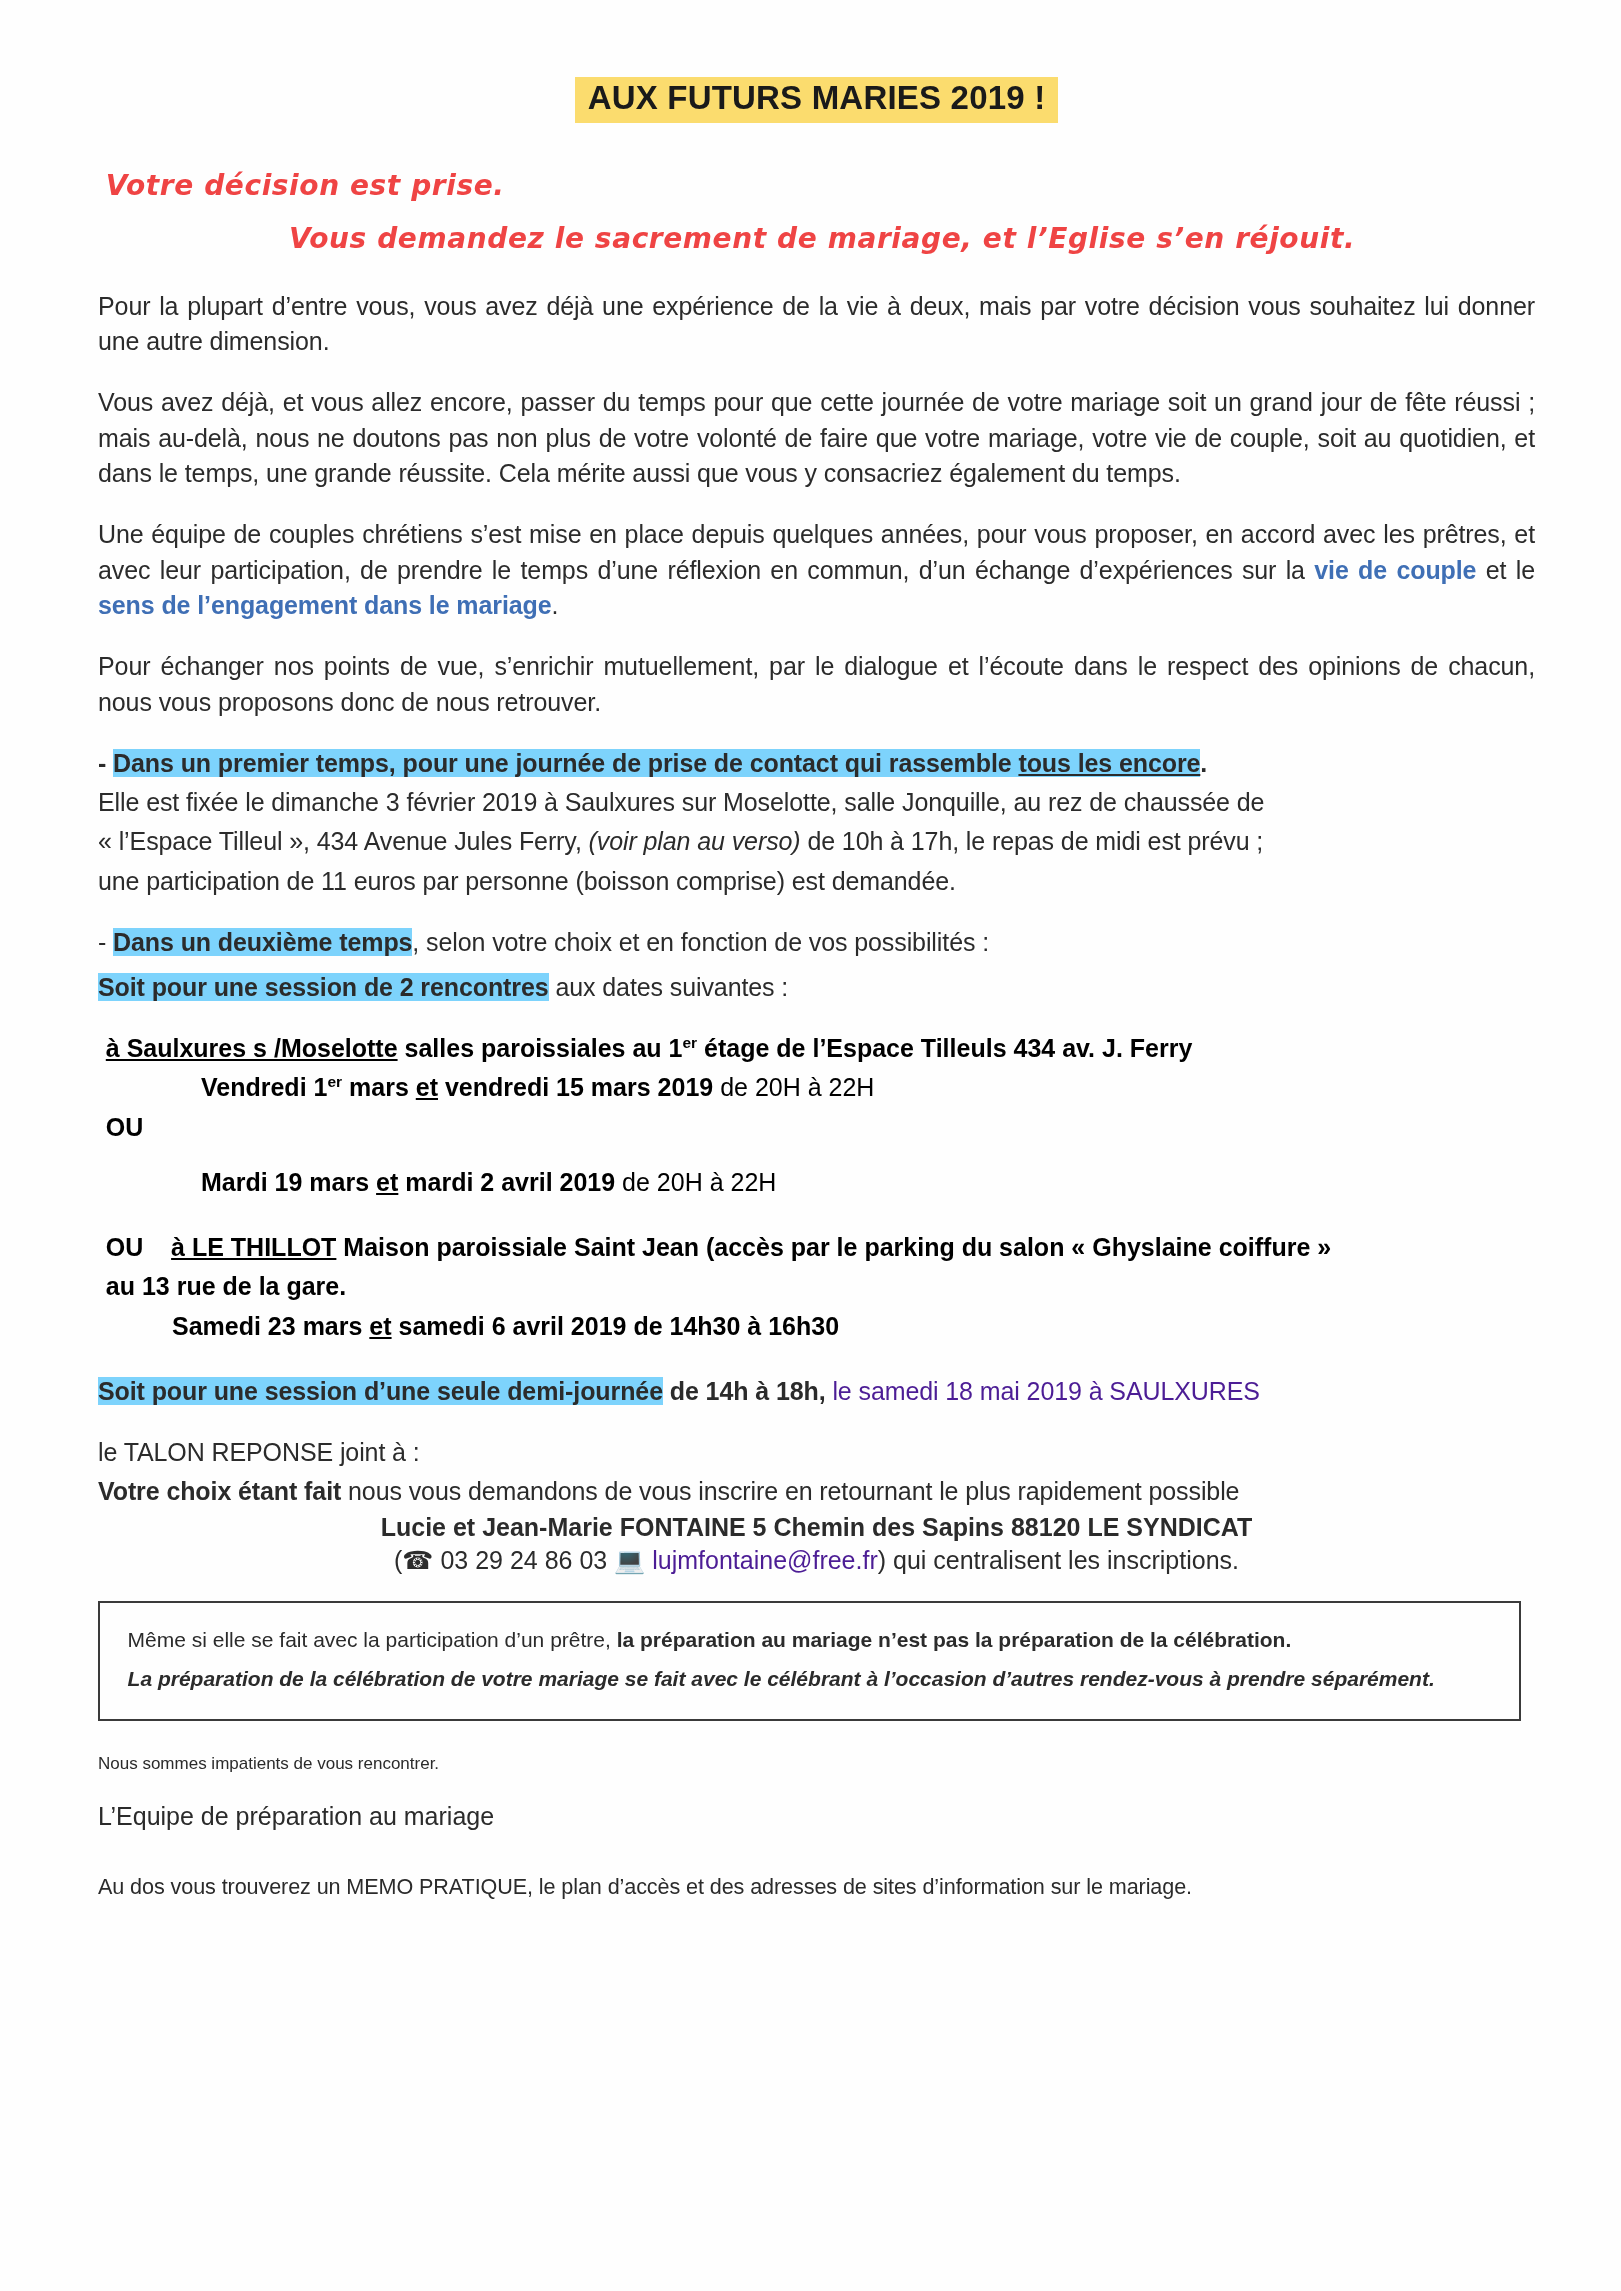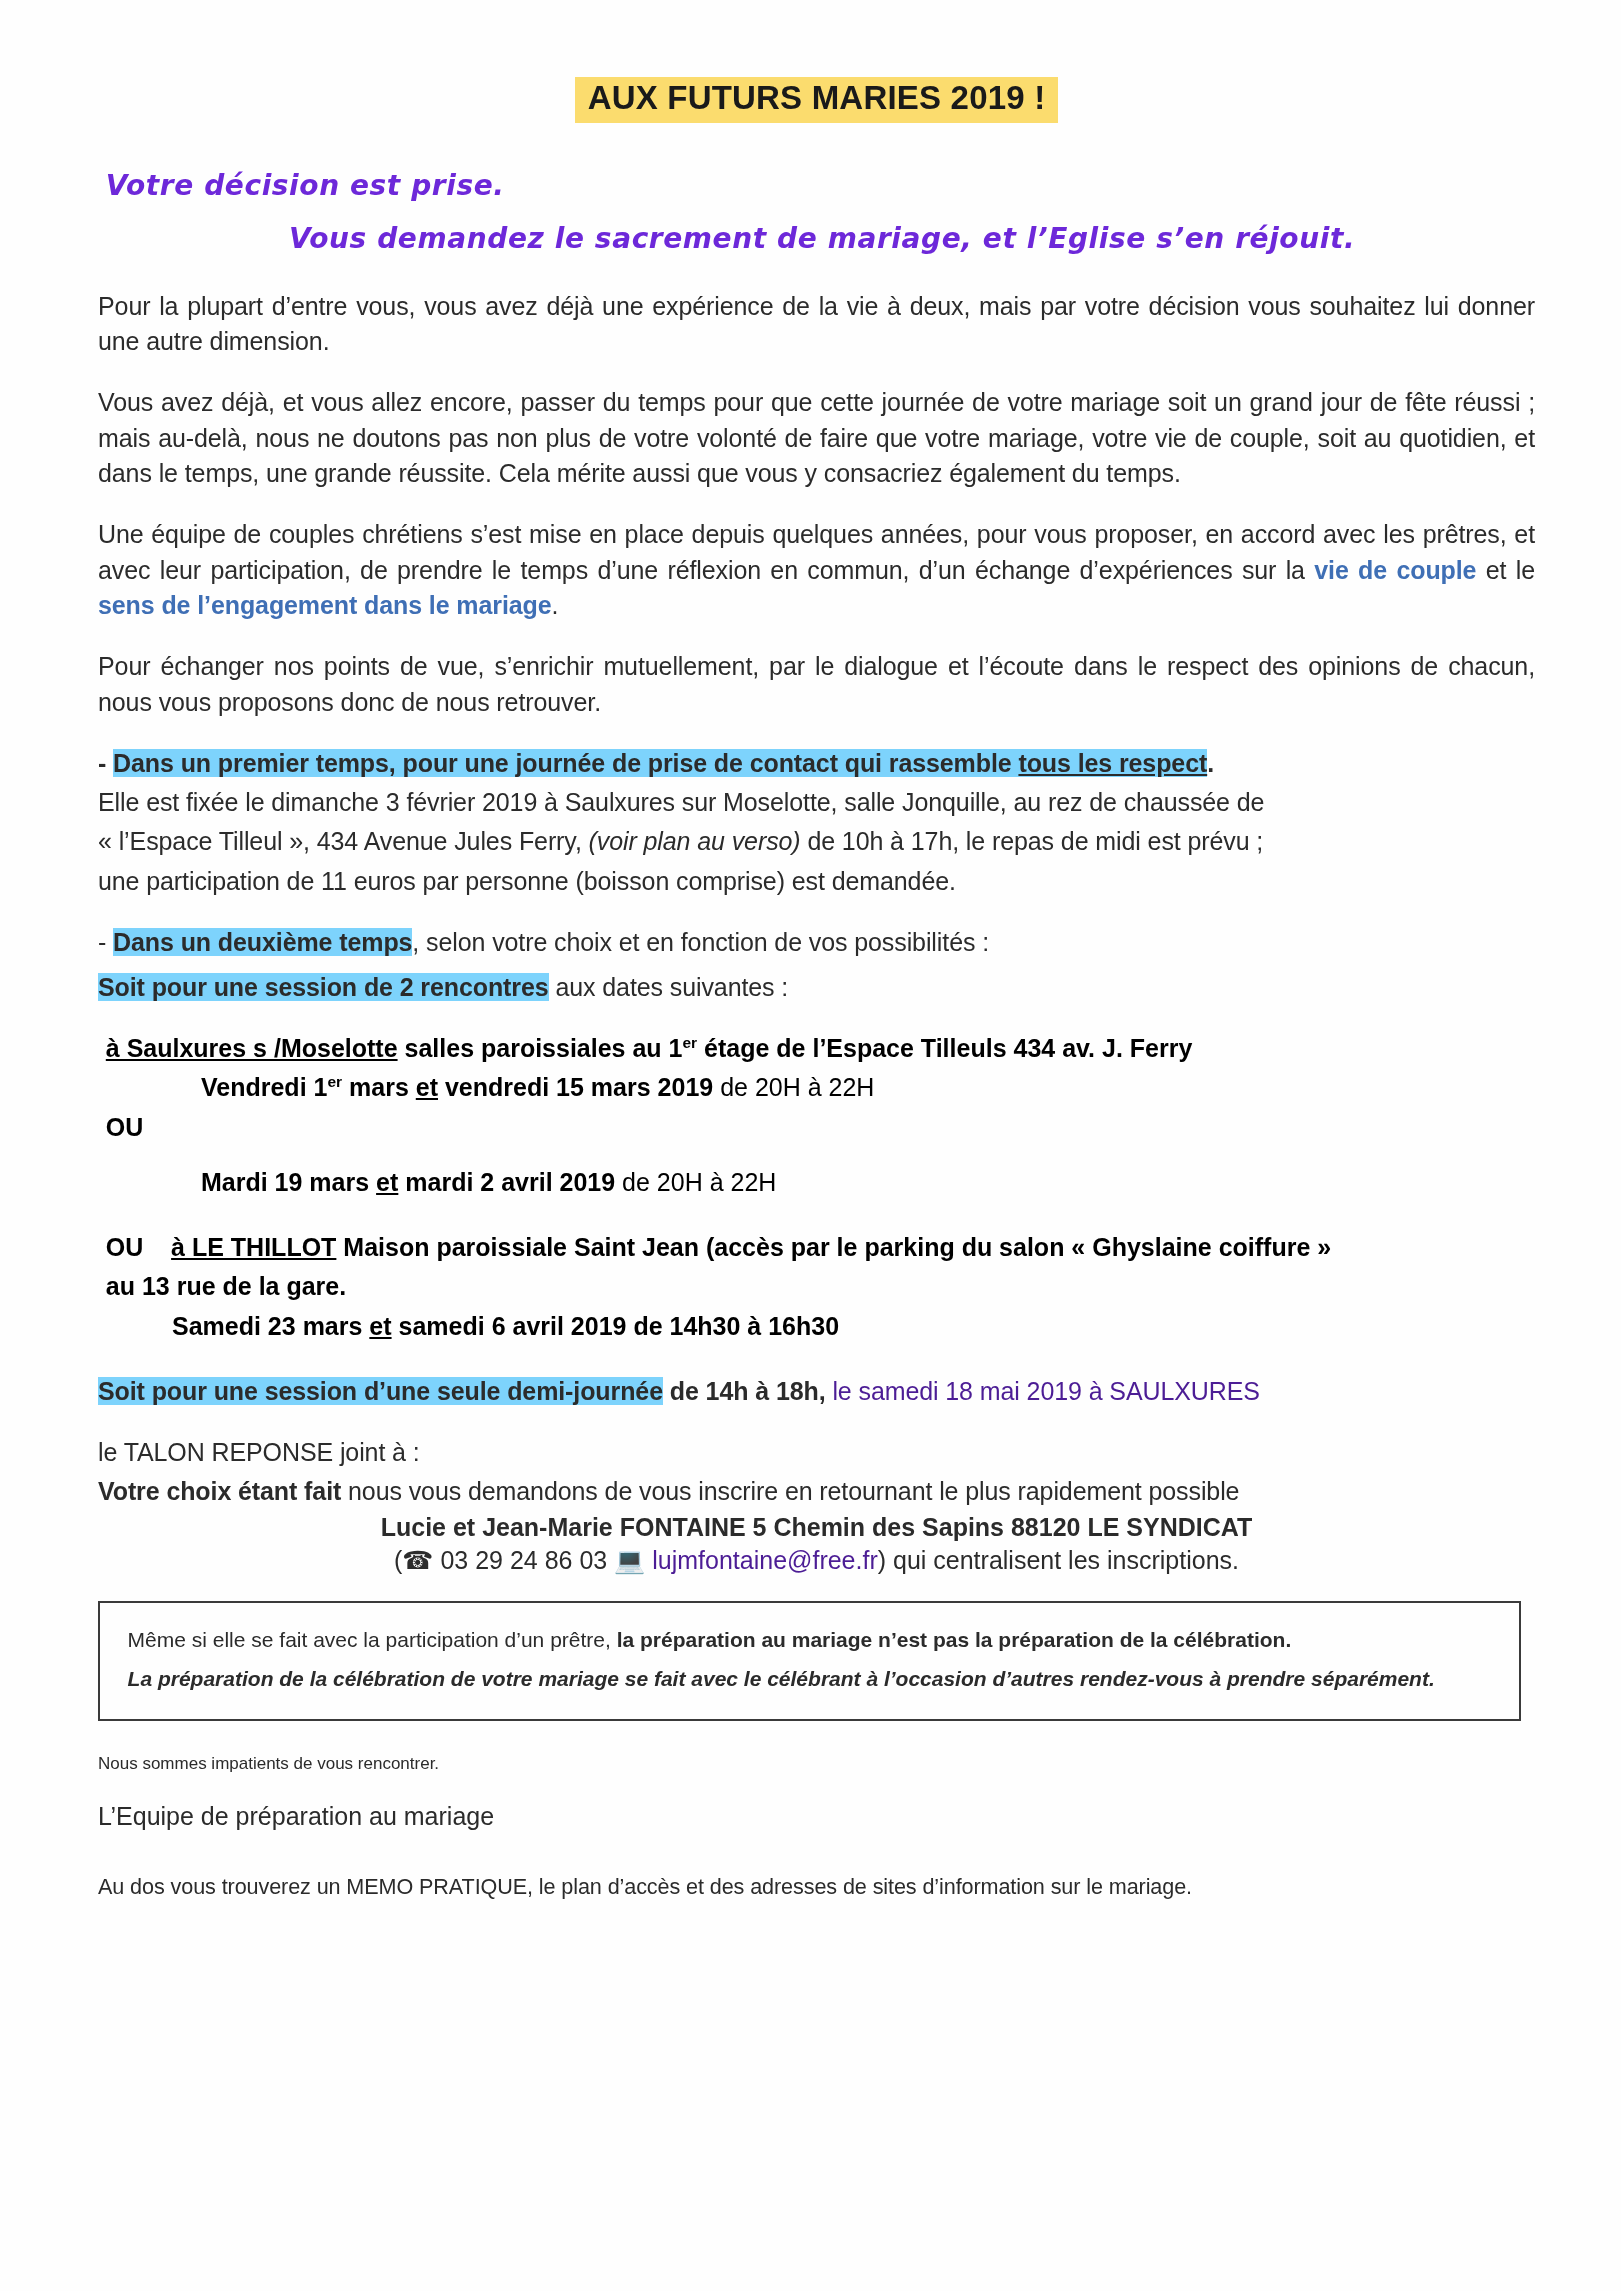--- a/index.html
+++ b/index.html
@@ -35,21 +35,21 @@
     background: #fbdc6e;
     color: #1a1a1a;
     font-weight: bold;
     font-size: 33px;
     letter-spacing: 0.2px;
     padding: 4.9px 12.7px 6.9px 12.7px;
     line-height: 1.05;
   }
   
   .script {
-    color: #6d28d9;
+    color: #ef4444;
     font-family: "DejaVu Sans", sans-serif;
     font-style: italic;
     font-weight: bold;
     font-size: 28px;
     letter-spacing: 0.6px;
     margin: 0;
     line-height: 1.25;
   }
   .script-1 { margin-left: 7.8px; margin-bottom: 17.6px; }
   .script-2 { margin-left: 191px; margin-bottom: 33px; }
@@ -139,21 +139,21 @@
   <p class="script script-1">Votre décision est prise.</p>
   <p class="script script-2">Vous demandez  le sacrement de mariage, et l’Eglise s’en réjouit.</p>
 
   <p class="body">Pour la plupart d’entre vous, vous avez déjà une expérience de la vie à deux, mais par votre décision vous souhaitez lui donner une autre dimension.</p>
   <p class="body">Vous avez déjà, et vous allez encore, passer du temps pour que cette journée de votre mariage soit un grand jour de fête réussi ; mais au-delà, nous ne doutons pas non plus de votre volonté de faire que votre mariage, votre vie de couple, soit au quotidien, et dans le temps, une grande réussite. Cela mérite aussi que vous y consacriez également du temps.</p>
 
   <p class="body"><span>Une équipe de couples chrétiens s’est mise en place depuis quelques années, pour vous proposer, en accord avec les prêtres, et avec leur participation, de prendre le temps d’une réflexion en commun, d’un échange d’expériences sur la </span><span class="blueb">vie de couple</span><span> et le </span><span class="blueb">sens de l’engagement dans le mariage</span><span>.</span></p>
 
   <p class="body">Pour échanger nos points de vue, s’enrichir mutuellement, par le dialogue et l’écoute dans le respect des opinions de chacun, nous vous proposons donc de nous retrouver.</p>
 
-  <p class="body nogap"><span class="b">- </span><span class="b hl">Dans un premier temps,</span><span class="b hl"> pour une journée de prise de contact qui rassemble </span><span class="b hl u">tous les respect</span><span class="b">.</span></p>
+  <p class="body nogap"><span class="b">- </span><span class="b hl">Dans un premier temps,</span><span class="b hl"> pour une journée de prise de contact qui rassemble </span><span class="b hl u">tous les encore</span><span class="b">.</span></p>
 
   <p class="body nogap">Elle est fixée le dimanche 3 février 2019 à Saulxures sur Moselotte, salle Jonquille, au rez de chaussée de</p>
   <p class="body nogap"><span>« l’Espace Tilleul », 434 Avenue Jules Ferry,</span><span class="i"> (voir plan au verso)</span><span> de 10h à 17h, le repas de midi est prévu ;</span></p>
   <p class="body">une participation de 11 euros par personne (boisson comprise) est demandée.</p>
 
   <p class="body tight"><span>- </span><span class="b hl">Dans un deuxième temps</span><span>, selon votre choix et en fonction de vos possibilités :</span></p>
 
   <p class="body"><span class="b hl">Soit pour une session de 2 rencontres</span><span> aux dates suivantes :</span></p>
 
   <p class="sched ind-0"><span class="u">à Saulxures s /Moselotte</span><span> salles paroissiales au 1</span><sup>er</sup><span> étage de l’Espace Tilleuls 434 av. J. Ferry</span></p>

